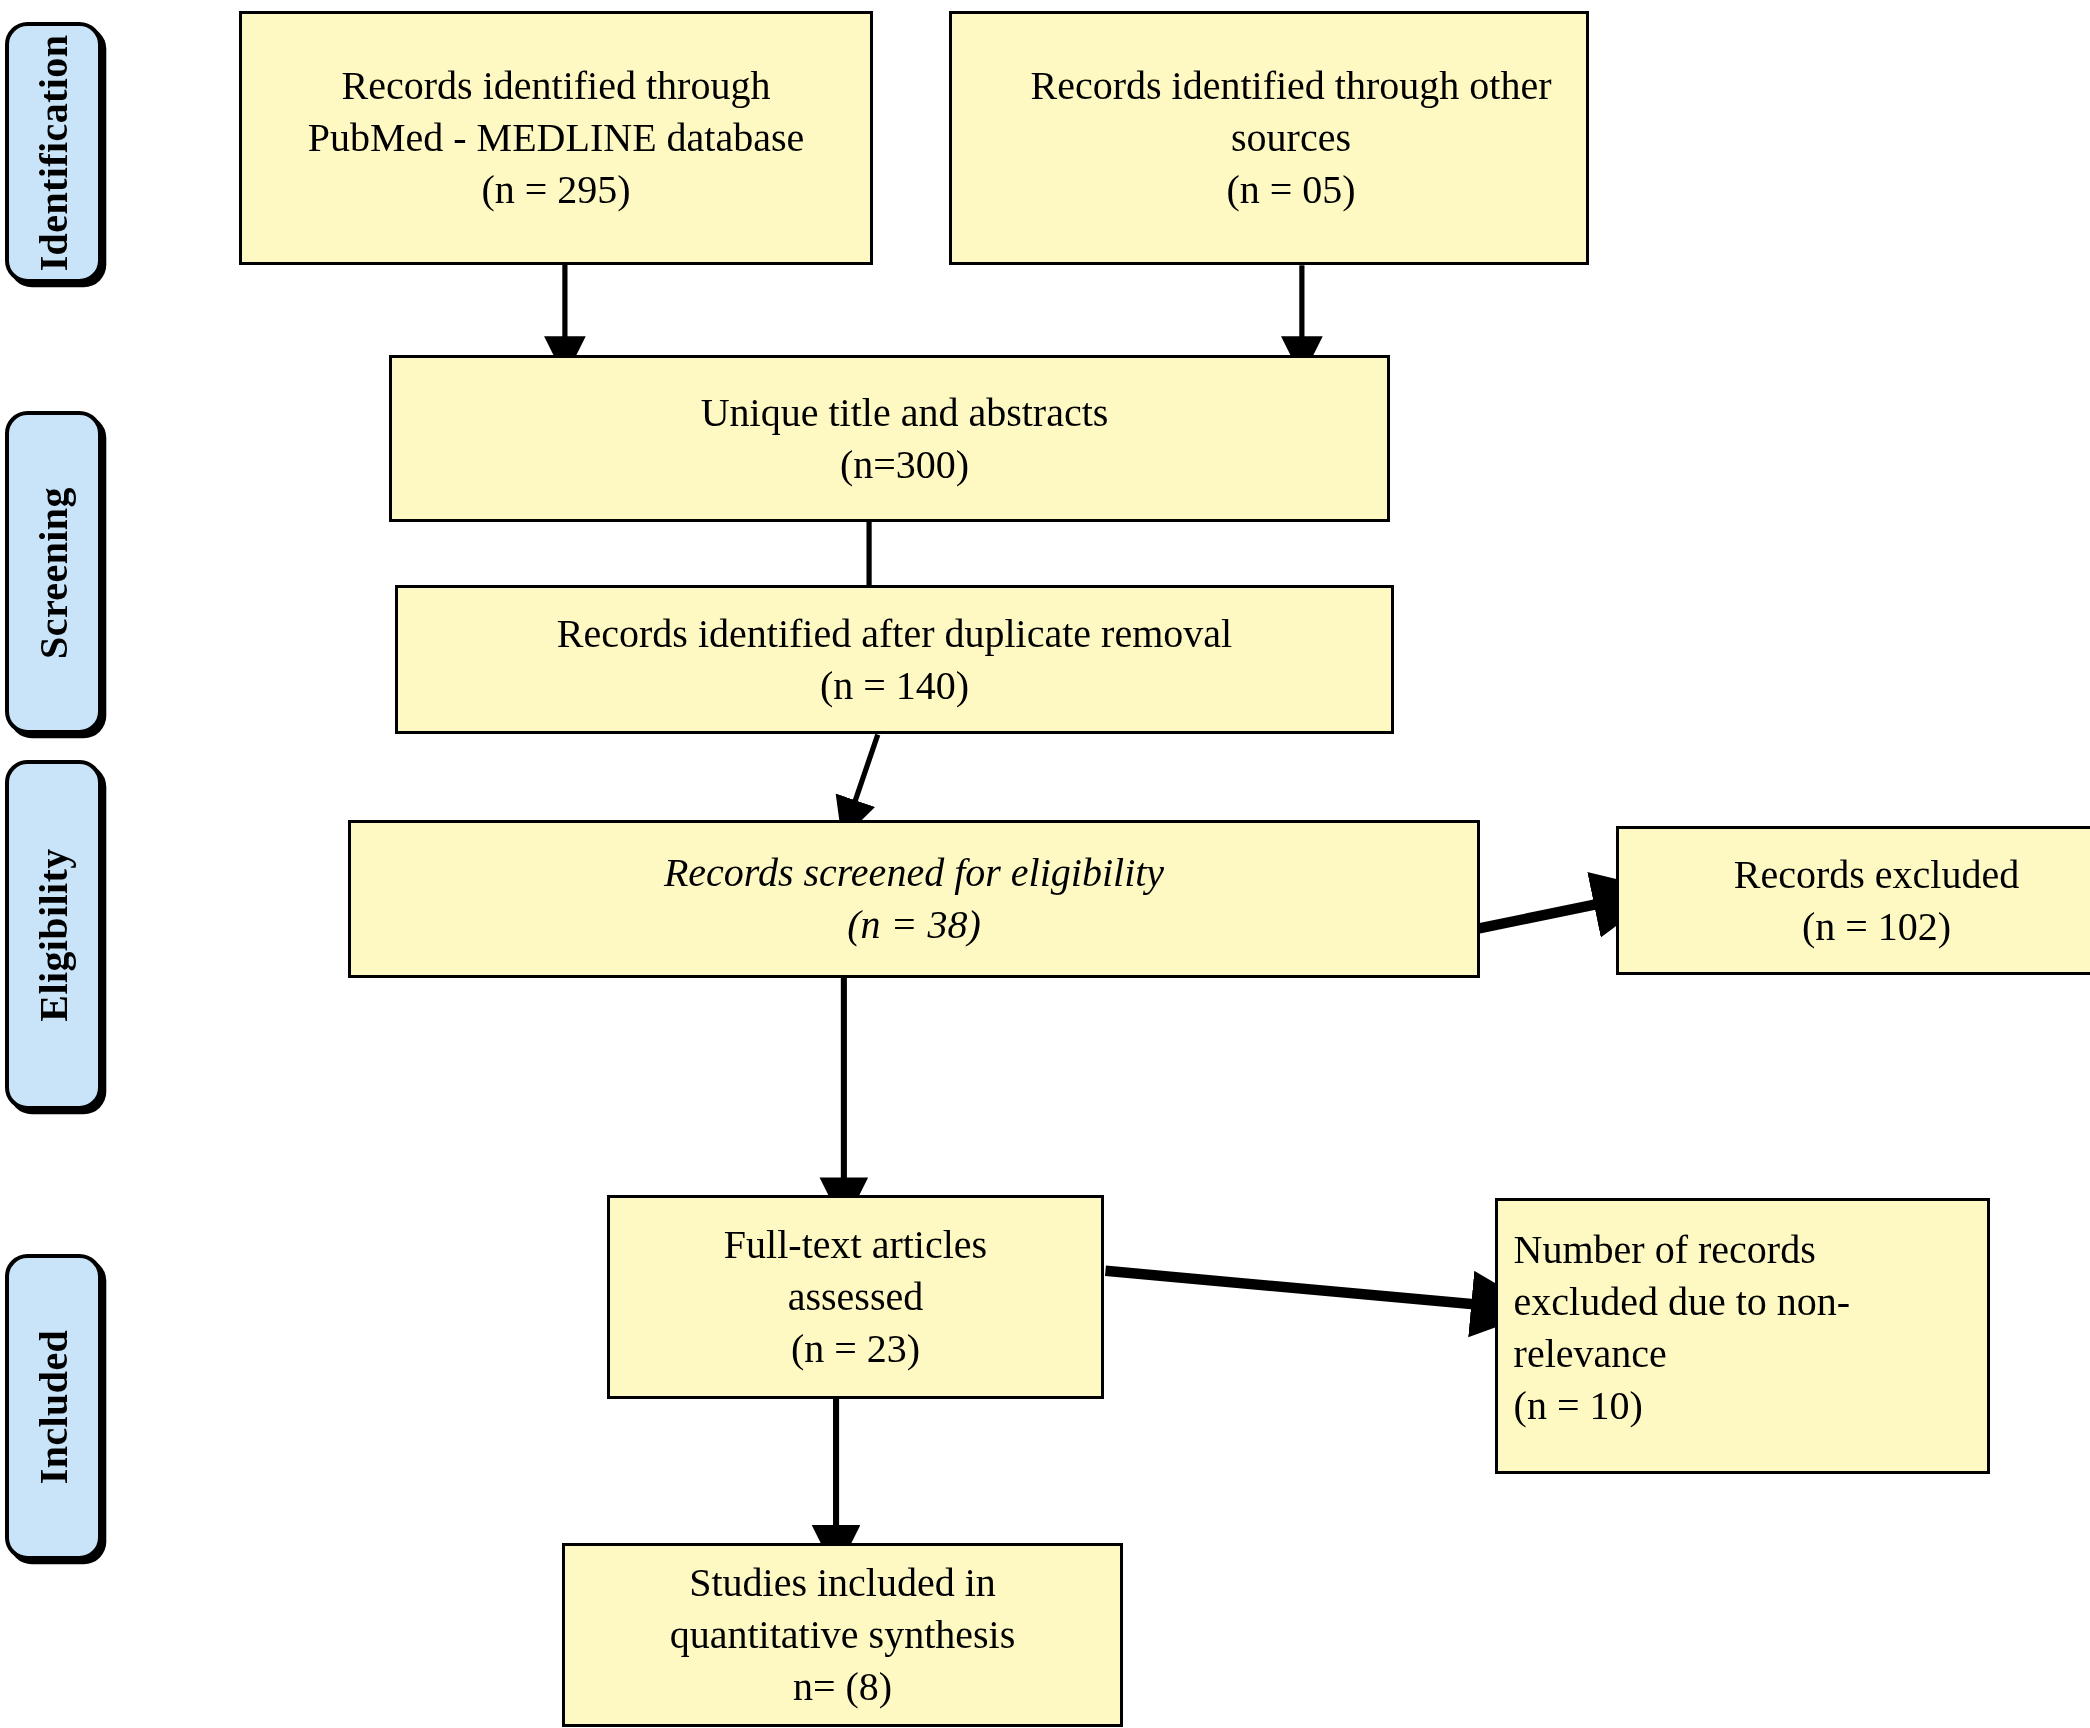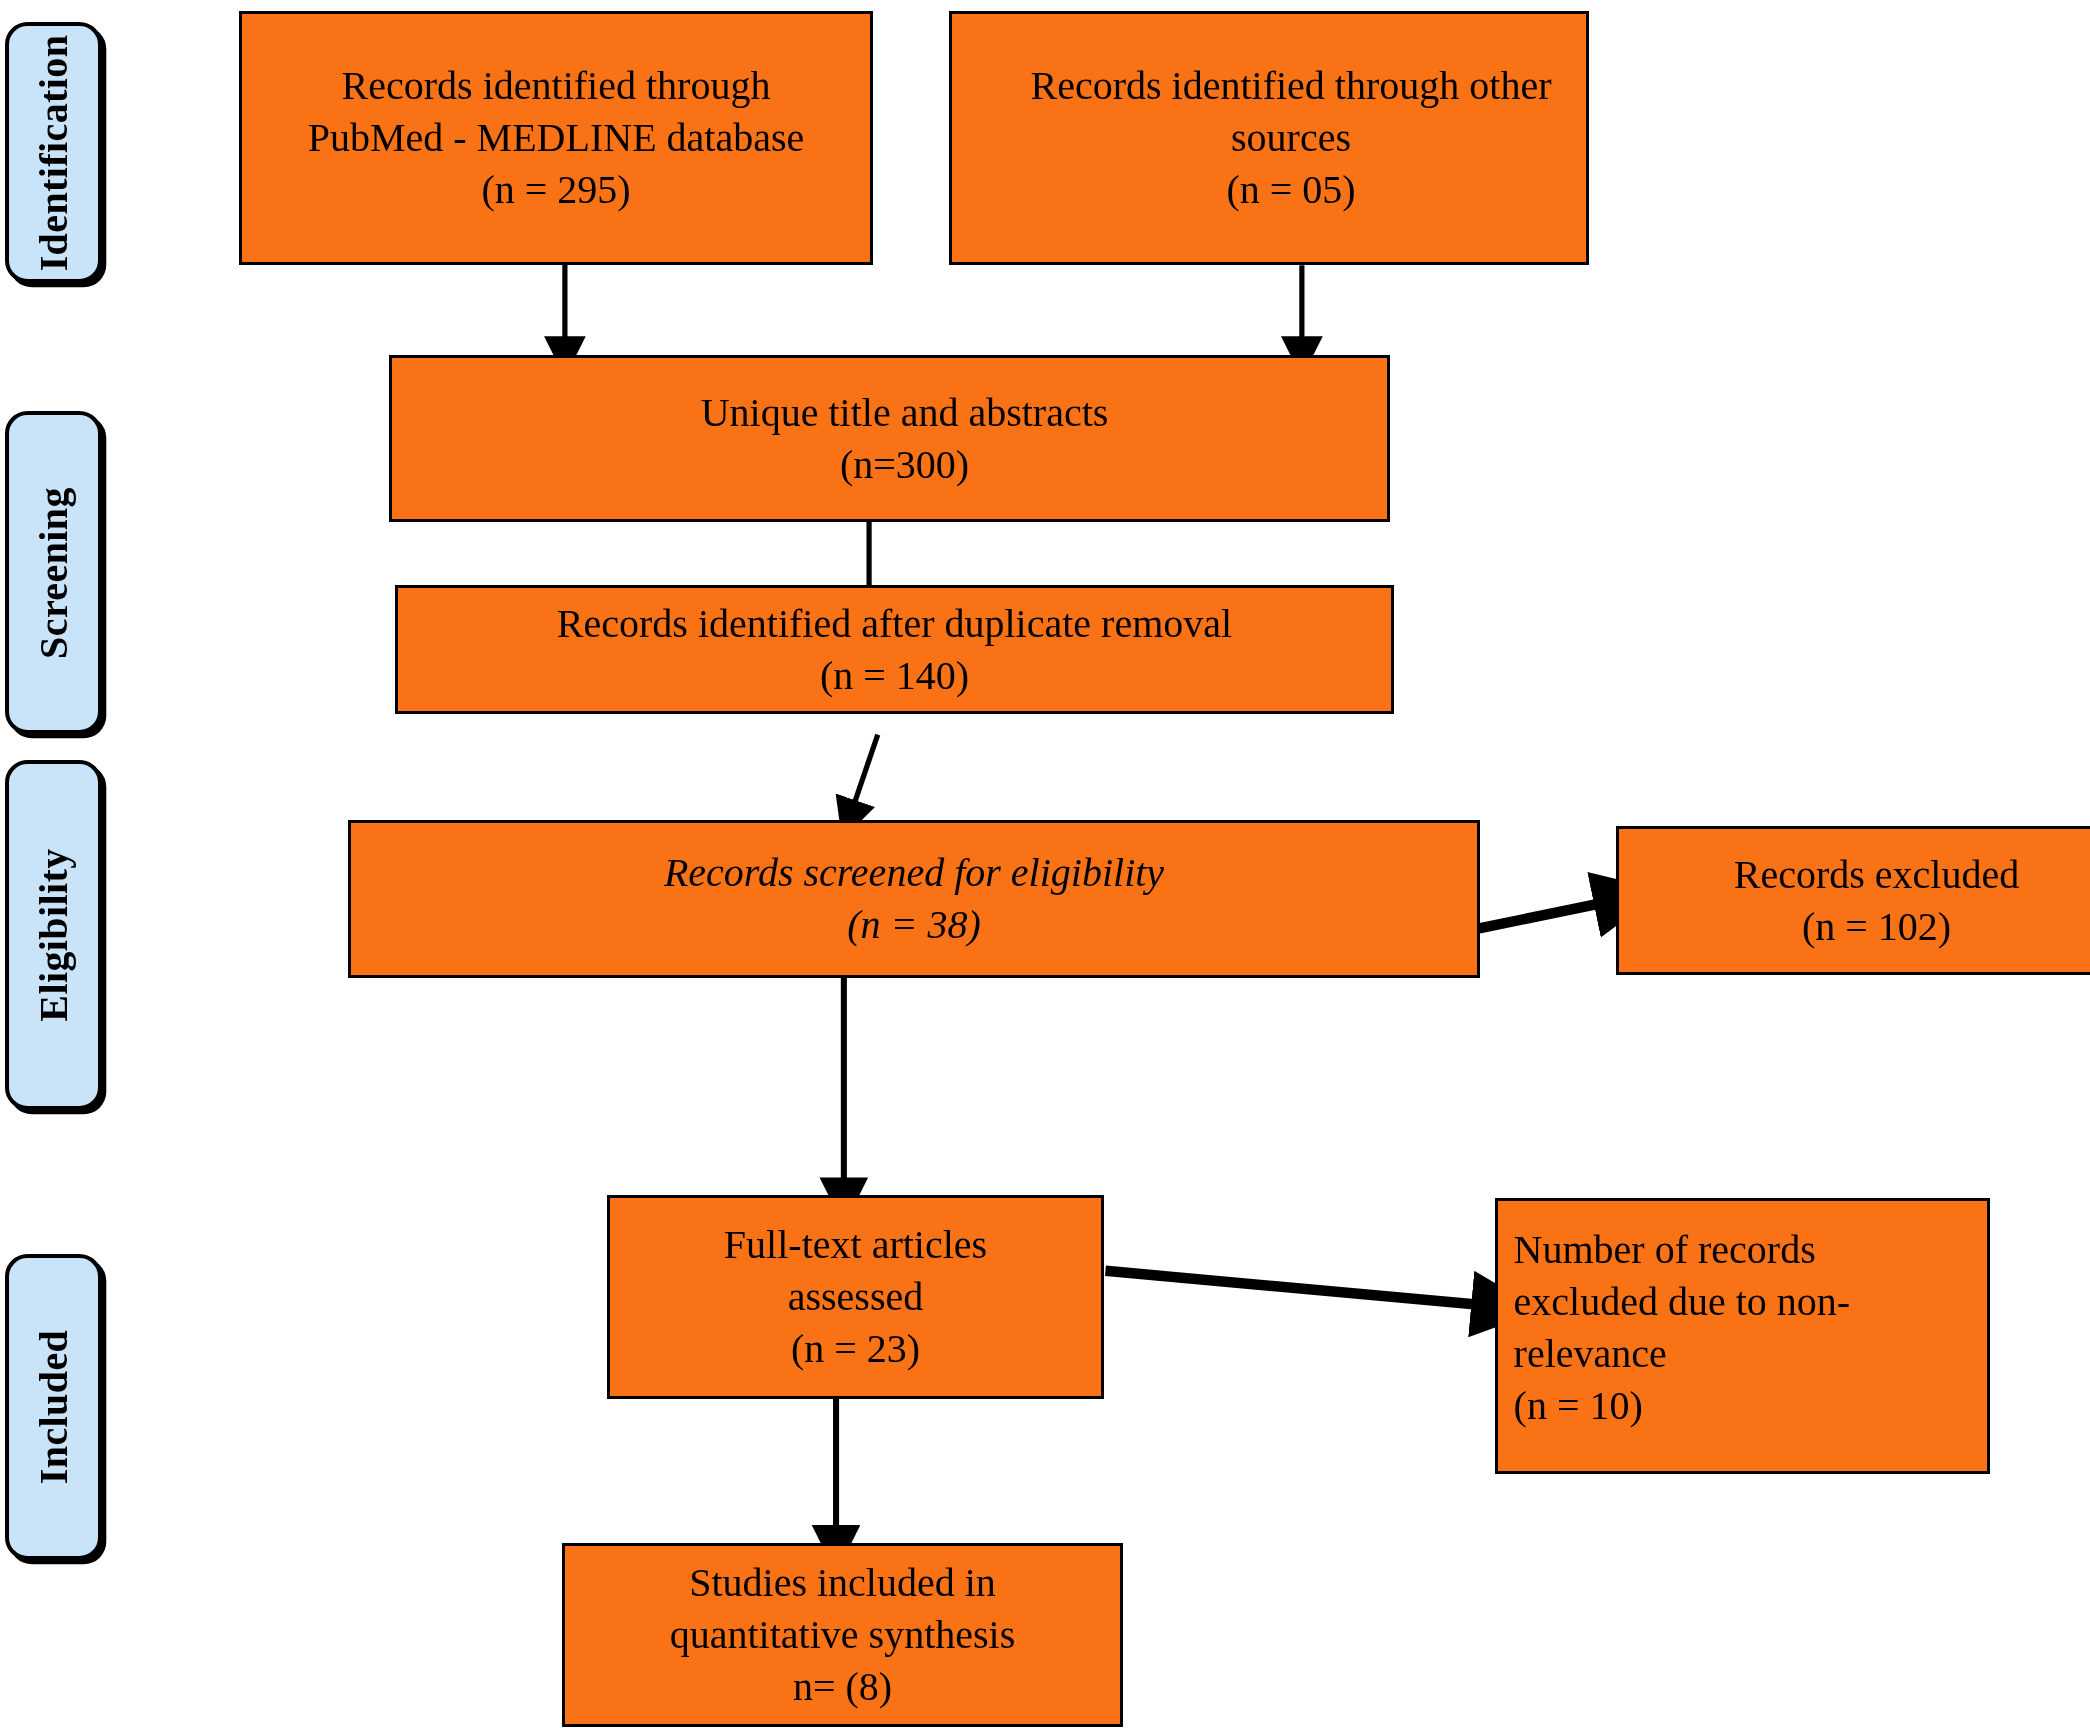--- a/index.html
+++ b/index.html
@@ -37,21 +37,21 @@
     font-size: 40px;
     letter-spacing: 0.4px;
     color: #000000;
     line-height: 1;
   }
 
   
   .flow-box {
     position: absolute;
     box-sizing: border-box;
-    background: #f97316;
+    background: #fef9c3;
     border: 3.5px solid #000000;
     display: flex;
     align-items: center;
     justify-content: center;
   }
   .flow-box .box-text {
     font-family: "Liberation Serif", "DejaVu Serif", serif;
     font-size: 40px;
     line-height: 1.3;
     color: #000000;
@@ -152,21 +152,21 @@
     <div class="box-text">Records identified through other
 sources
 (n = 05)</div>
   </div>
 
   <div class="flow-box" style="left:389px; top:355px; width:1001px; height:167px;padding-left:30px;">
     <div class="box-text">Unique title and abstracts
 (n=300)</div>
   </div>
 
-  <div class="flow-box" style="left:395px; top:585px; width:999px; height:129px;">
+  <div class="flow-box" style="left:395px; top:585px; width:999px; height:149px;">
     <div class="box-text">Records identified after duplicate removal
 (n = 140)</div>
   </div>
 
   <div class="flow-box" style="left:348px; top:820px; width:1132px; height:158px;font-style:italic;">
     <div class="box-text">Records screened for eligibility
 (n = 38)</div>
   </div>
 
   <div class="flow-box" style="left:1616px; top:826px; width:521px; height:149px;">

